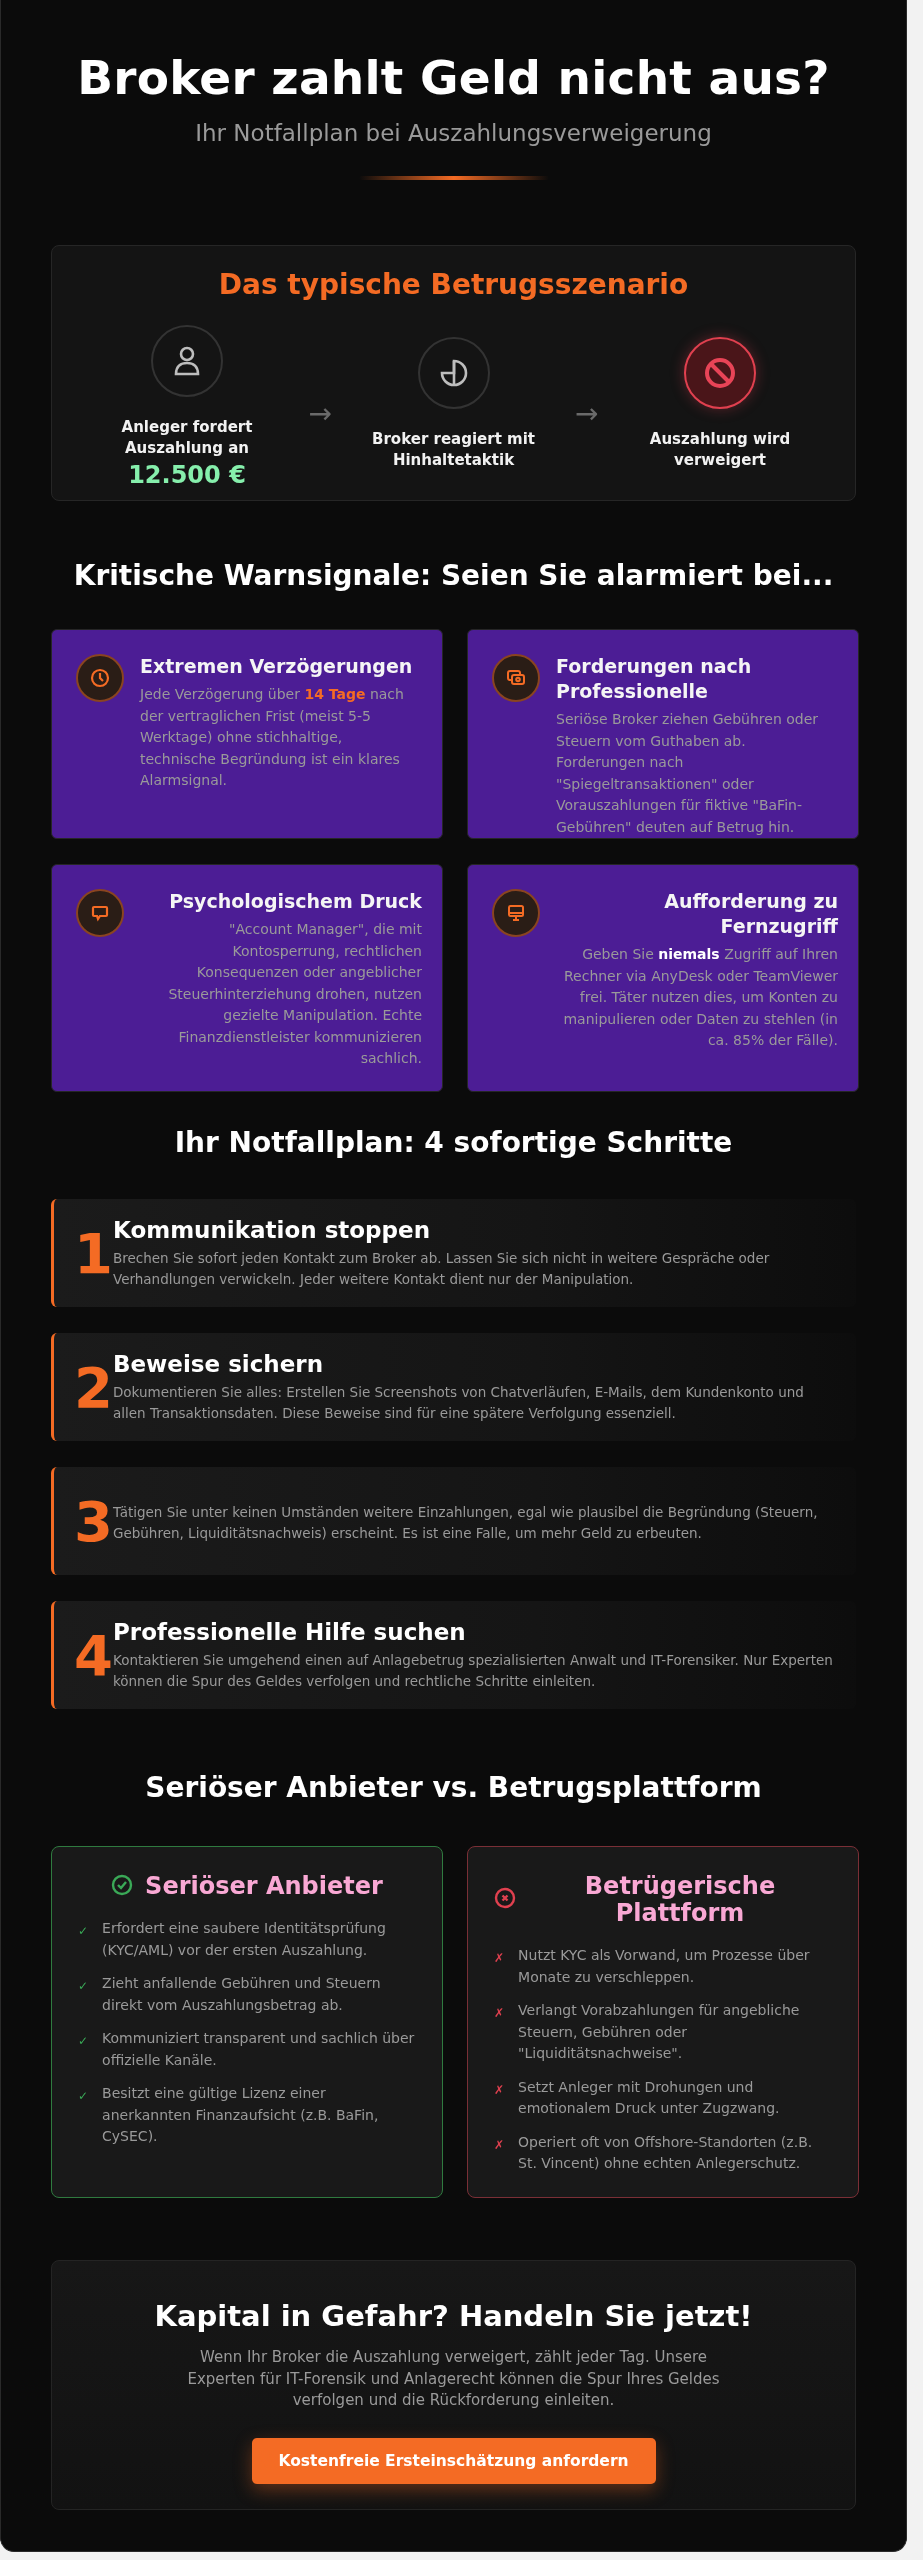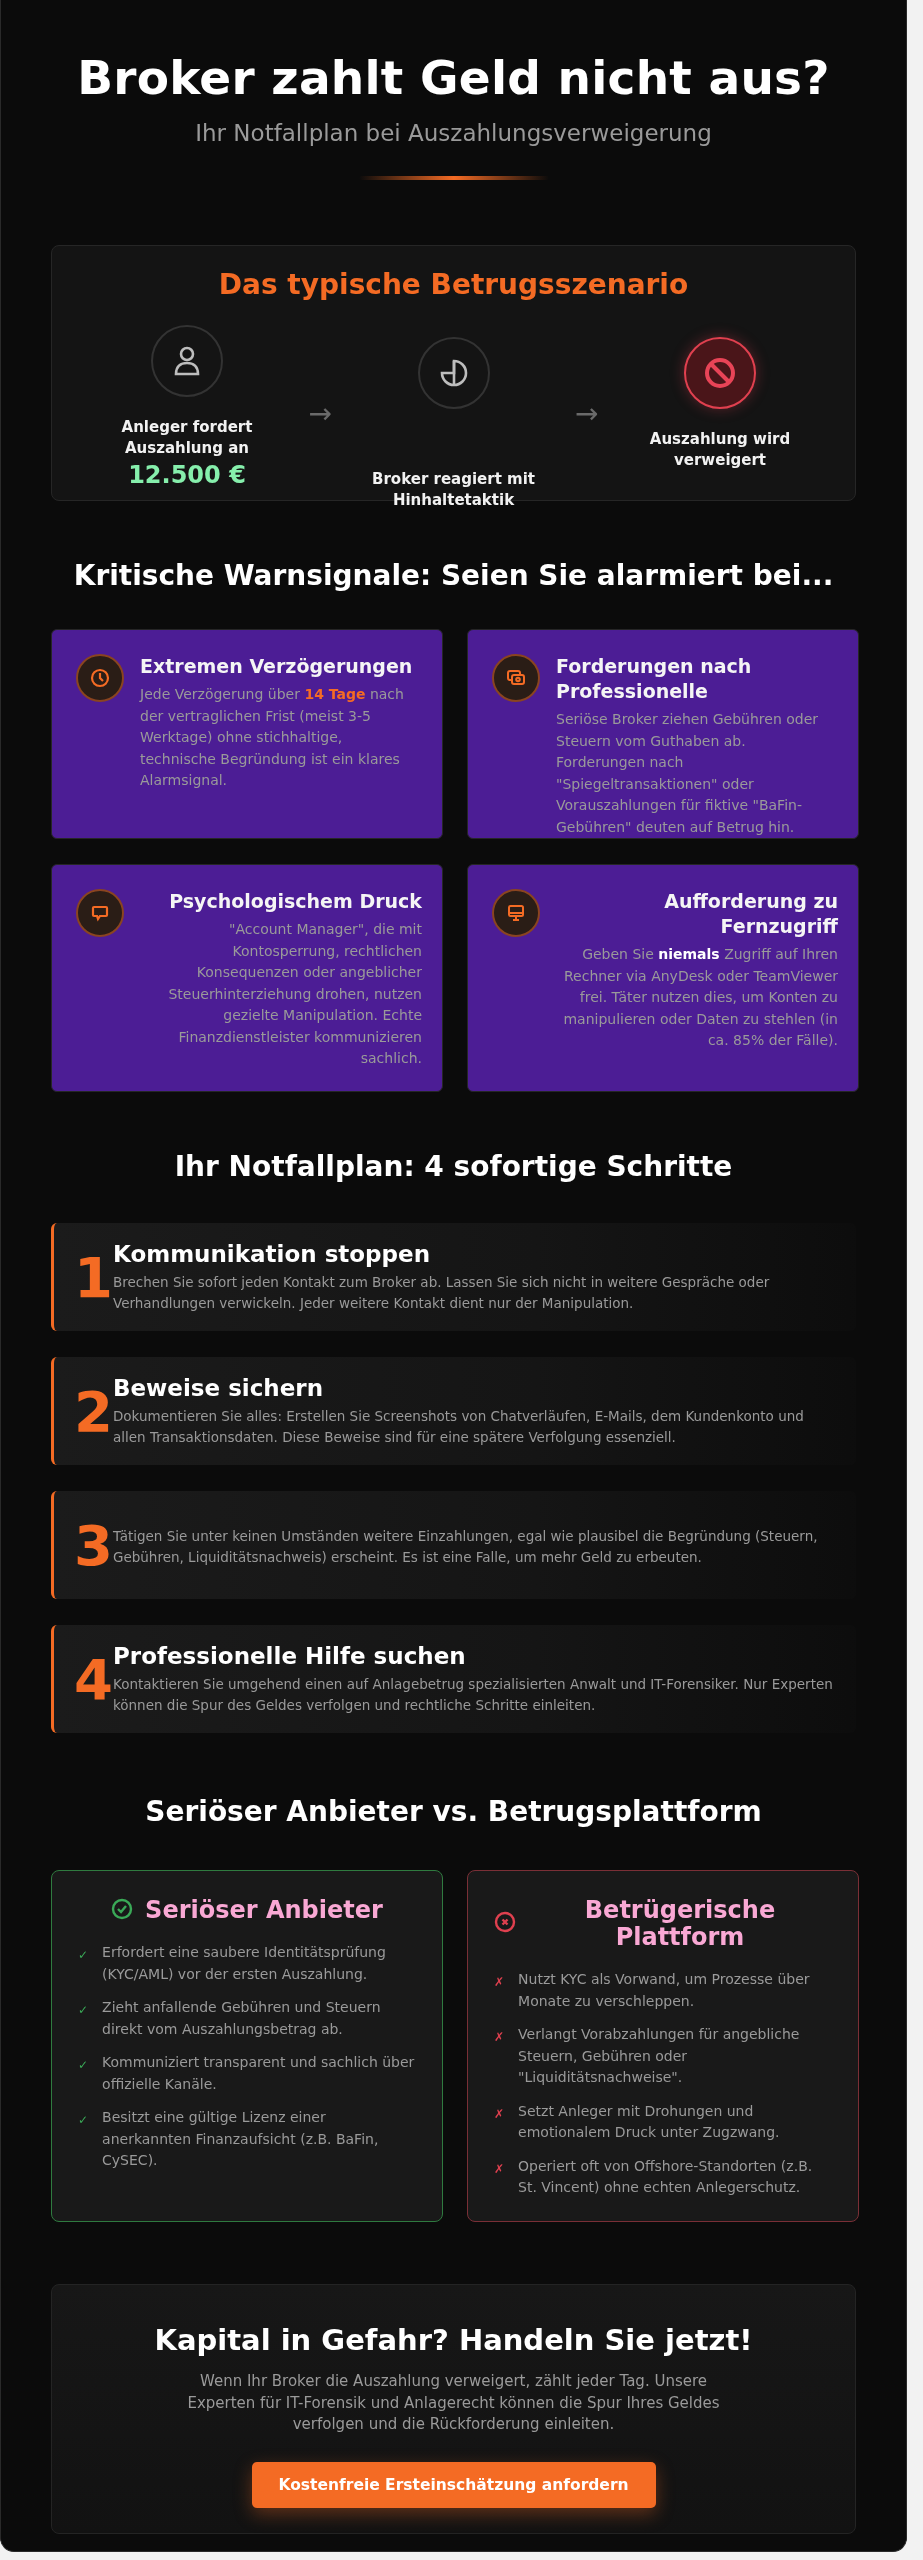--- a/index.html
+++ b/index.html
@@ -23,21 +23,21 @@
       margin: 30px auto 0; width: 190px; height: 4px; border-radius: 2px;
       background: linear-gradient(90deg, rgba(244,107,36,0) 0%, #f46b24 50%, rgba(244,107,36,0) 100%);
     }
     .scenario {
       margin: 65px 50px 0 50px; height: 256px; background: #141414;
       border: 1px solid #262626; border-radius: 8px; padding-top: 22px; text-align: center;
     }
     .scenario h2 { font-size: 28px; font-weight: bold; color: #f46b24; }
     .flow { display: flex; justify-content: space-between; align-items: flex-start; margin: 24px 40px 0 40px; }
     .flow-step { width: 190px; display: flex; flex-direction: column; align-items: center; }
-    .flow-step.s2 { margin-top: 12px; gap: 40px; }
+    .flow-step.s2 { margin-top: 12px; }
     .flow-step.s3 { margin-top: 12px; }
     .circle {
       width: 72px; height: 72px; border-radius: 50%; border: 2px solid #333;
       display: flex; align-items: center; justify-content: center; background: #141414;
     }
     .circle.danger { background: #4a1519; border-color: #e0404f; box-shadow: 0 0 14px rgba(224,64,79,0.35); }
     .flow-label { margin-top: 20px; font-size: 15px; font-weight: bold; color: #f2f2f2; line-height: 21px; }
     .flow-amount { font-size: 24px; font-weight: bold; color: #86efac; margin-top: 2px; }
     .flow-arrow { color: #6a6a6a; font-size: 28px; margin-top: 72px; }
     .section-title { text-align: center; font-size: 28px; font-weight: bold; color: #ffffff; }
@@ -50,21 +50,21 @@
     .warn-card.r1 { height: 210px; }
     .warn-card.r2 { height: 228px; text-align: right; }
     .warn-icon {
       flex: 0 0 48px; width: 48px; height: 48px; border-radius: 50%;
       border: 2px solid #8a4420; background: #2a1d16; display: flex; align-items: center; justify-content: center;
     }
     .warn-body h3 { font-size: 19px; font-weight: bold; color: #f5f5f5; line-height: 25px; }
     .warn-body p { margin-top: 5px; font-size: 14px; color: #9a9a9a; line-height: 21.5px; }
     .hl-orange { color: #f46b24; font-weight: bold; }
     .hl-white { color: #ffffff; font-weight: bold; }
-    .steps-title { margin-top: 58px; text-align: center; }
+    .steps-title { margin-top: 34px; text-align: center; }
     .steps { margin: 40px 50px 0 50px; display: flex; flex-direction: column; gap: 26px; }
     .step {
       height: 108px; border-left: 3px solid #f46b24; border-radius: 6px;
       background: linear-gradient(90deg, #1b1b1b 0%, #151515 60%, rgba(20,20,20,0.2) 100%);
       display: flex; align-items: center; padding-left: 20px;
     }
     .step-num { width: 55px; font-size: 56px; font-weight: bold; color: #f46b24; text-align: left; }
     .step-text h4 { font-size: 23px; font-weight: bold; color: #ffffff; line-height: 28px; }
     .step-text p { margin-top: 4px; font-size: 13.5px; color: #9a9a9a; line-height: 21px; padding-right: 20px; }
     .compare-title { margin-top: 62px; }
@@ -145,21 +145,21 @@
   <section class="warn-grid">
     <div class="warn-card r1">
       <div class="warn-icon">
         <svg width="20" height="20" viewBox="0 0 20 20" fill="none" stroke="#f46b24" stroke-width="2.2">
           <circle cx="10" cy="10" r="8"></circle>
             <path d="M10 5 L10 10 L13 13"></path>
         </svg>
       </div>
       <div class="warn-body">
         <h3>Extremen Verzögerungen</h3>
-        <p><span>Jede Verzögerung über </span><span class="hl-orange">14 Tage</span><span> nach der vertraglichen Frist (meist 3-5 Werktage) ohne stichhaltige, technische Begründung ist ein klares Alarmsignal.</span></p>
+        <p><span>Jede Verzögerung über </span><span class="hl-orange">14 Tage</span><span> nach der vertraglichen Frist (meist 5-5 Werktage) ohne stichhaltige, technische Begründung ist ein klares Alarmsignal.</span></p>
       </div>
     </div>
     <div class="warn-card r1">
       <div class="warn-icon">
         <svg width="20" height="20" viewBox="0 0 20 20" fill="none" stroke="#f46b24" stroke-width="2">
           <rect x="2" y="3" width="12" height="9" rx="2"></rect>
             <rect x="6" y="7" width="12" height="9" rx="2" fill="#2a1d16"></rect>
             <circle cx="12" cy="11.5" r="1.8"></circle>
         </svg>
       </div>

